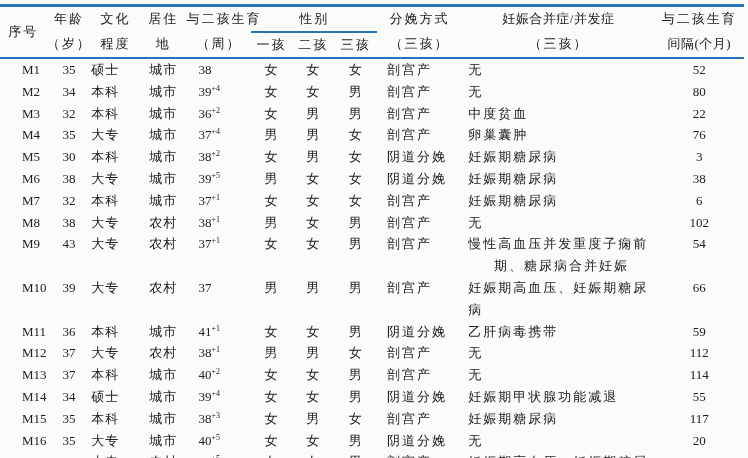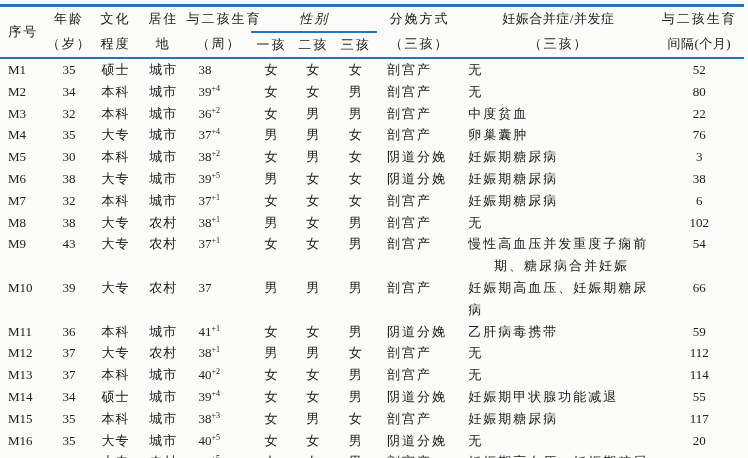--- a/index.html
+++ b/index.html
@@ -35,26 +35,26 @@
     padding:0;
     font-weight:normal;
     vertical-align:top;
     line-height:21.8px;
     letter-spacing:1px;
     white-space:nowrap;
   }
   thead th{line-height:24px;text-align:center;letter-spacing:2px;}
   thead tr.h2 th, thead th.rowspan-cell{border-bottom:2px solid #2575bc;}
   th.rowspan-cell{vertical-align:middle;text-align:center;}
-  th.group-cell{border-bottom:2px solid #2575bc;font-style:italic;}
+  th.group-cell{border-bottom:2px solid #2575bc;}
   thead th.no-ls{letter-spacing:0.5px;}
 
-  td.cell-id{text-align:left;padding-left:8px;letter-spacing:0;}
+  td.cell-id{text-align:left;padding-left:22px;letter-spacing:0;}
   td.cell-age{text-align:center;letter-spacing:0;margin-top:8px;}
-  td.cell-edu{text-align:center;}
+  td.cell-edu{text-align:left;}
   td.cell-res{text-align:center;}
   td.cell-week{text-align:left;padding-left:12px;letter-spacing:0;}
   td.cell-g{text-align:center;}
   td.cell-del{text-align:left;padding-left:10px;letter-spacing:2px;margin-top:28px;}
   td.cell-comp{text-align:left;padding-left:6px;letter-spacing:2px;white-space:normal;}
   td.cell-int{text-align:center;letter-spacing:0;}
 
   td.cell-comp .comp-line{display:block;}
   td.cell-comp .comp-line.cont{text-align:center;}
 

